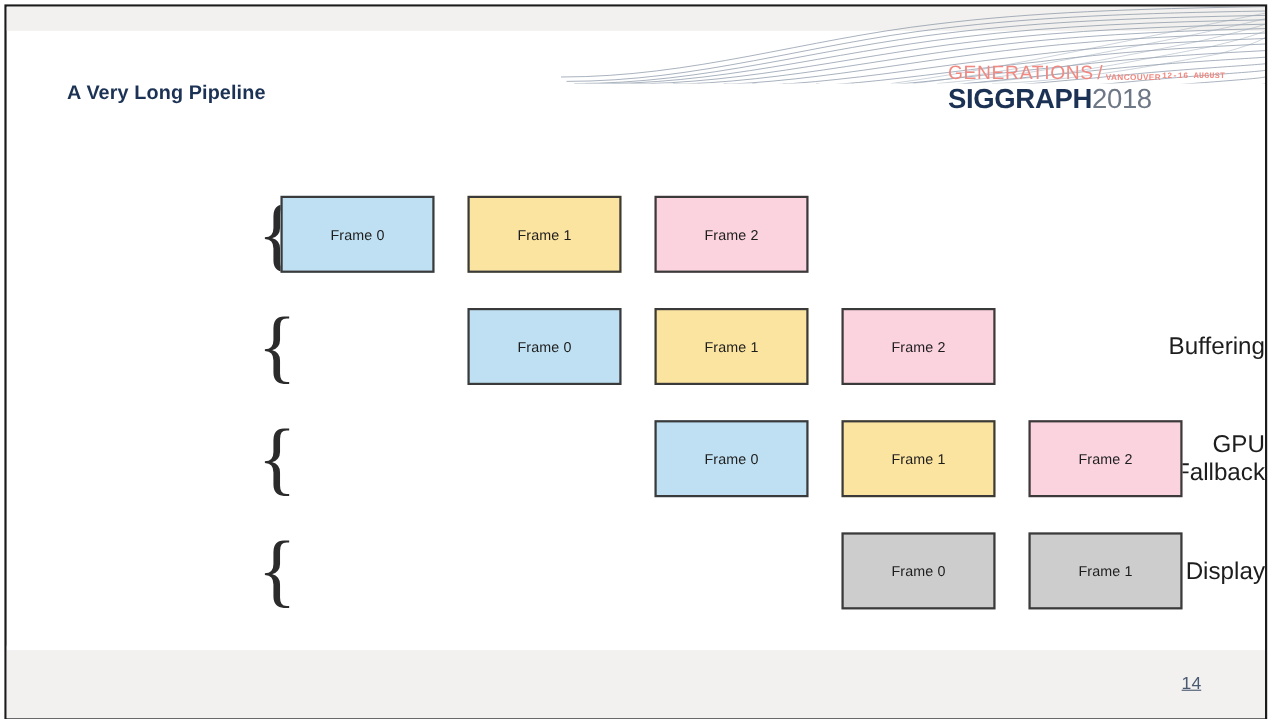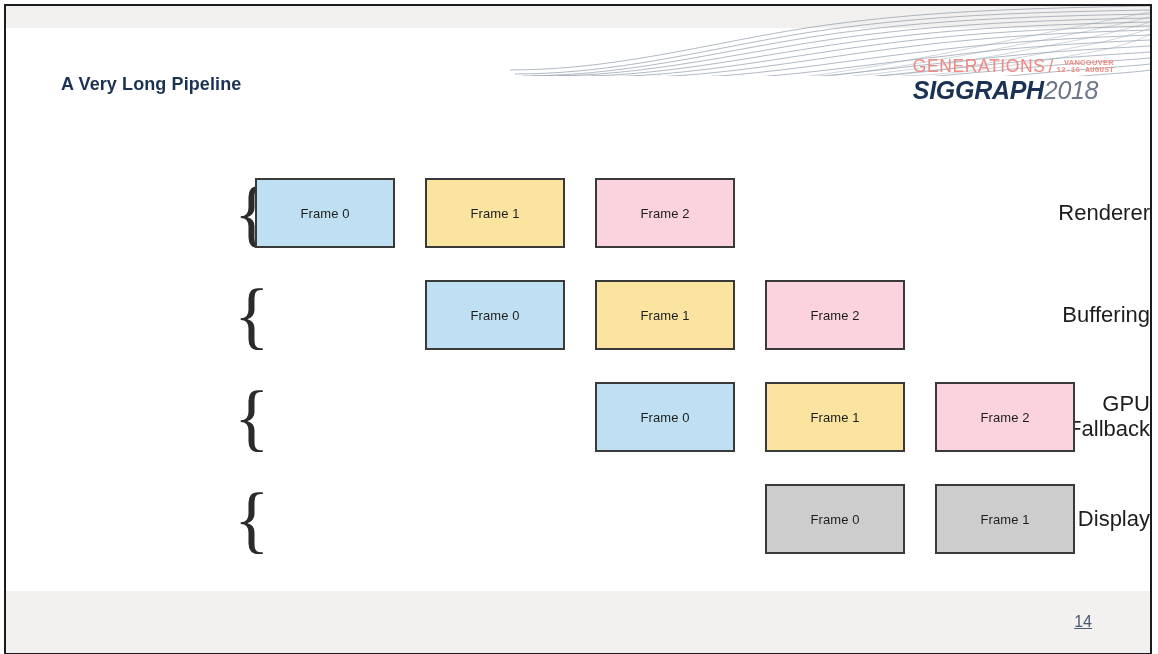--- a/index.html
+++ b/index.html
@@ -70,43 +70,41 @@
     color: #f08982;
   }
   .logo-slash {
     font-size: 17.5px;
     font-weight: 400;
     color: #f08982;
     padding: 0 1px;
   }
   .logo-city-block {
     display: flex;
-    flex-direction: column;
+    flex-direction: row;
     gap: 1px;
     padding-bottom: 1px;
-    align-items: flex-end;
   }
   .logo-city {
     font-size: 7.5px;
     font-weight: bold;
     letter-spacing: 0.3px;
     color: #f08982;
   }
   .logo-dates {
     font-size: 7.5px;
     font-weight: bold;
     letter-spacing: 0.3px;
     color: #f08982;
     font-family: Liberation Mono, monospace;
   }
   #logo-row-bottom {
     margin-top: 2px;
     display: flex;
     align-items: center;
-    font-style: italic;
   }
   .logo-siggraph {
     font-size: 25px;
     font-weight: bold;
     letter-spacing: -0.3px;
     color: #1c3254;
   }
   .logo-year {
     font-size: 25px;
     font-weight: 400;
@@ -252,21 +250,20 @@
     <div id="logo-row-bottom">
       <span class="logo-siggraph">SIGGRAPH</span>
       <span class="logo-year">2018</span>
     </div>
   </div>
 
   <div id="page-title">A Very Long Pipeline</div>
 
   <div id="pipeline-diagram">
       <div class="pipeline-row" style="top: 162px;">
-        <div class="row-label" style="width: 222px;">Renderer</div>
         <div class="row-brace" style="left: 228px;">{</div>
         <div class="frame-box" style="left: 249px; top: 10px; width: 140px; height: 70px; background: rgb(191, 224, 242); border-color: rgb(58, 58, 58);">Frame 0</div>
         <div class="frame-box" style="left: 419px; top: 10px; width: 140px; height: 70px; background: rgb(251, 227, 160); border-color: rgb(58, 58, 58);">Frame 1</div>
         <div class="frame-box" style="left: 589px; top: 10px; width: 140px; height: 70px; background: rgb(250, 211, 222); border-color: rgb(58, 58, 58);">Frame 2</div>
       </div>
       <div class="pipeline-row" style="top: 264px;">
         <div class="row-label" style="width: 222px;">Buffering</div>
         <div class="row-brace" style="left: 228px;">{</div>
         <div class="frame-box" style="left: 419px; top: 10px; width: 140px; height: 70px; background: rgb(191, 224, 242); border-color: rgb(58, 58, 58);">Frame 0</div>
         <div class="frame-box" style="left: 589px; top: 10px; width: 140px; height: 70px; background: rgb(251, 227, 160); border-color: rgb(58, 58, 58);">Frame 1</div>

